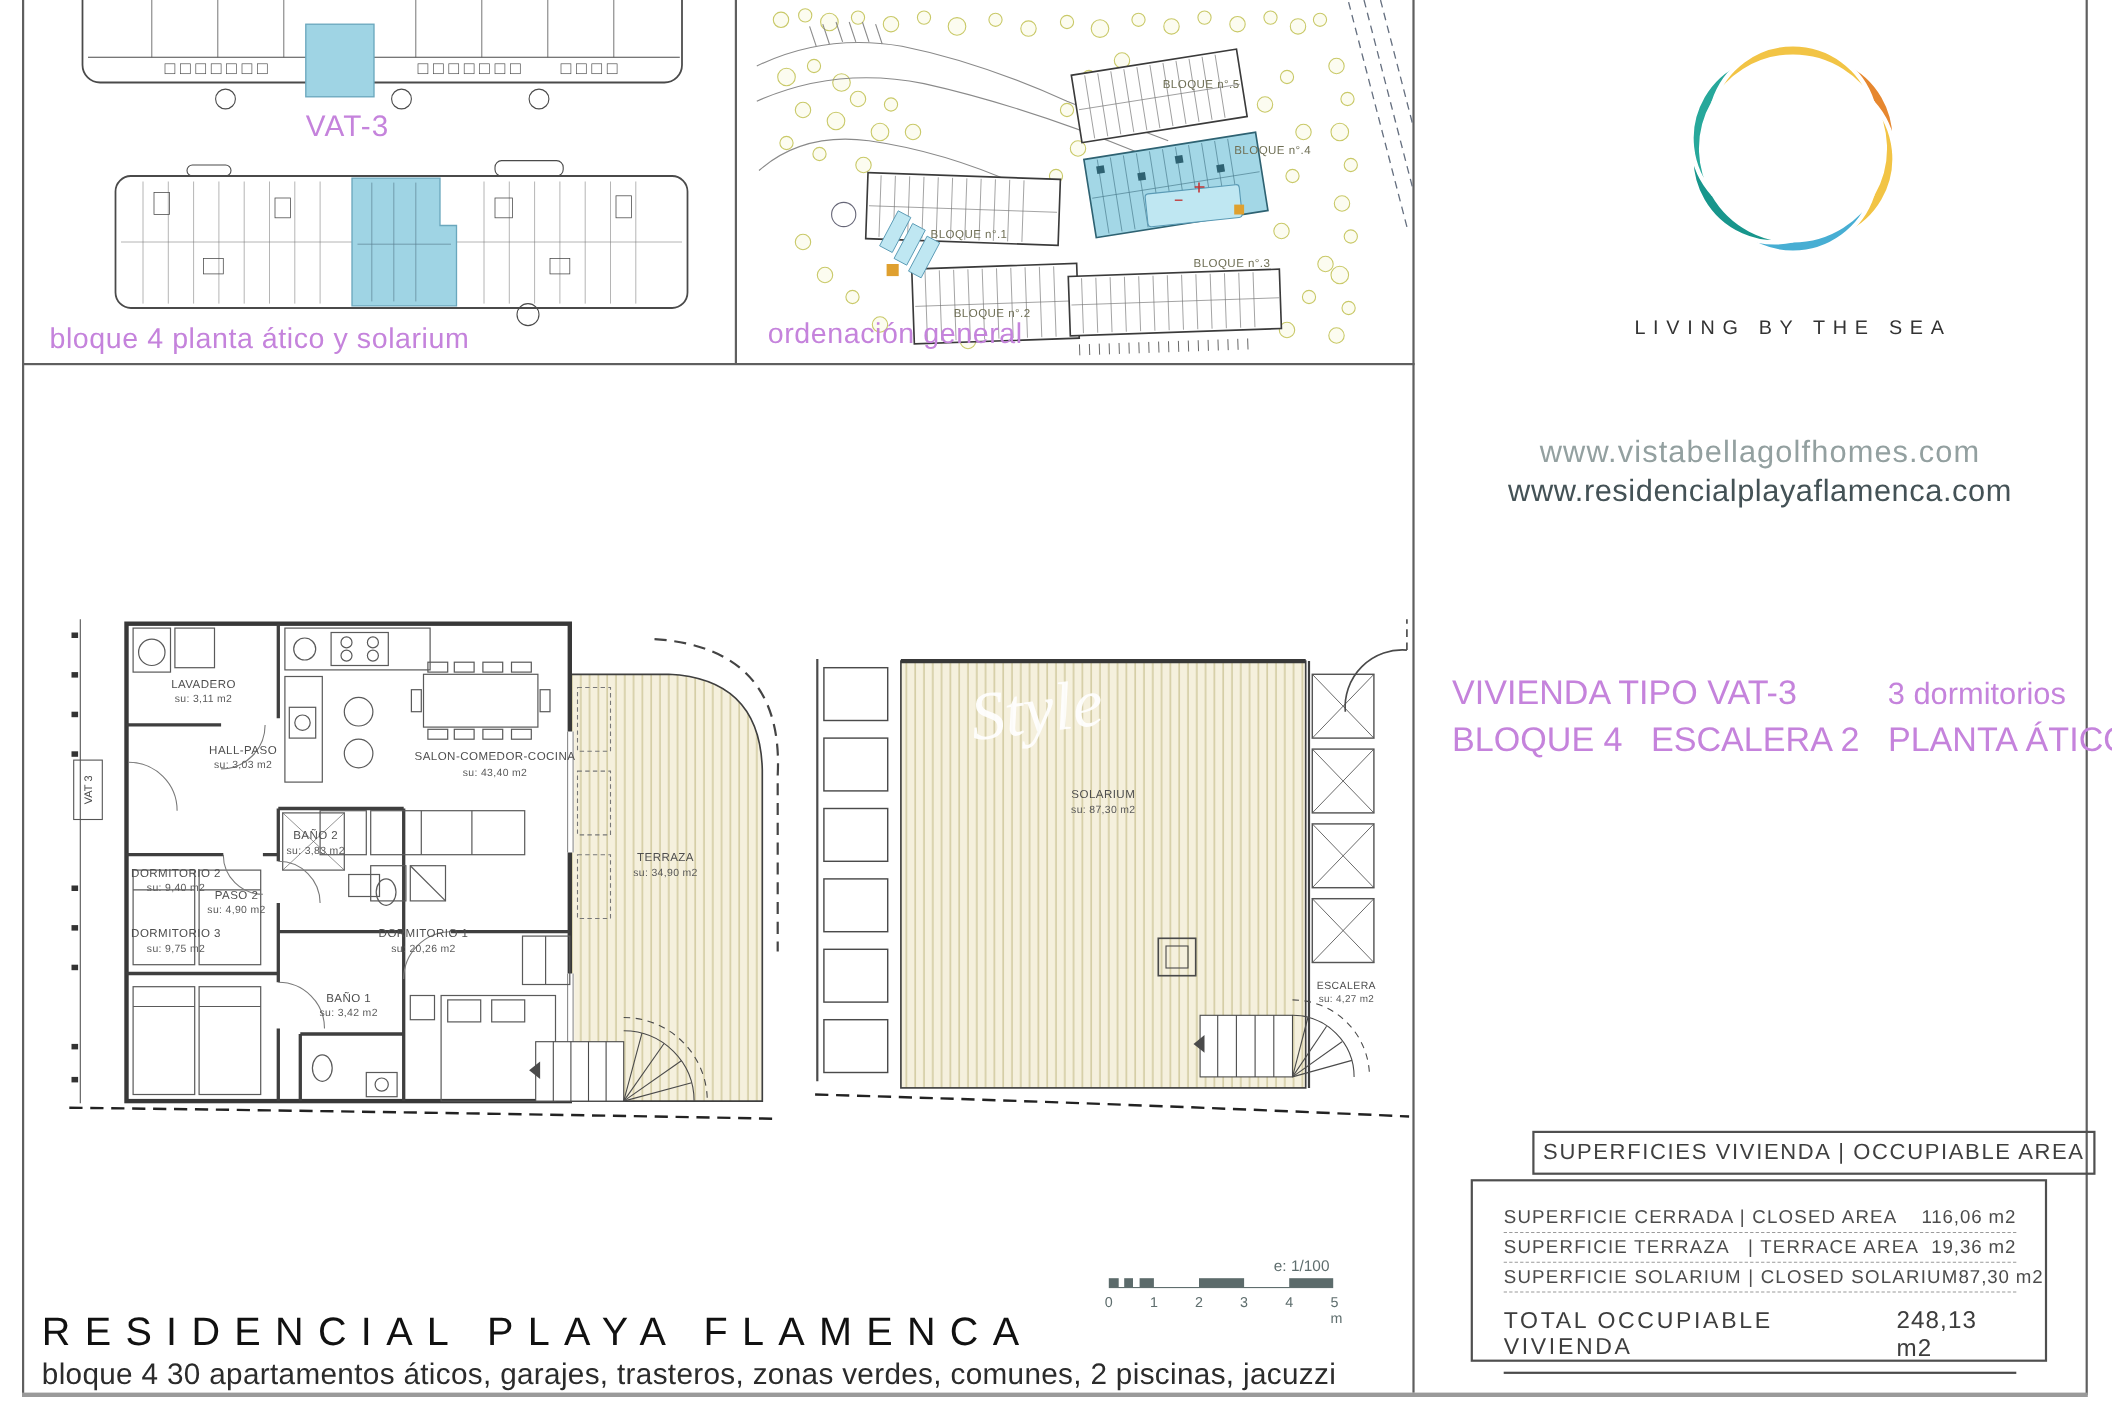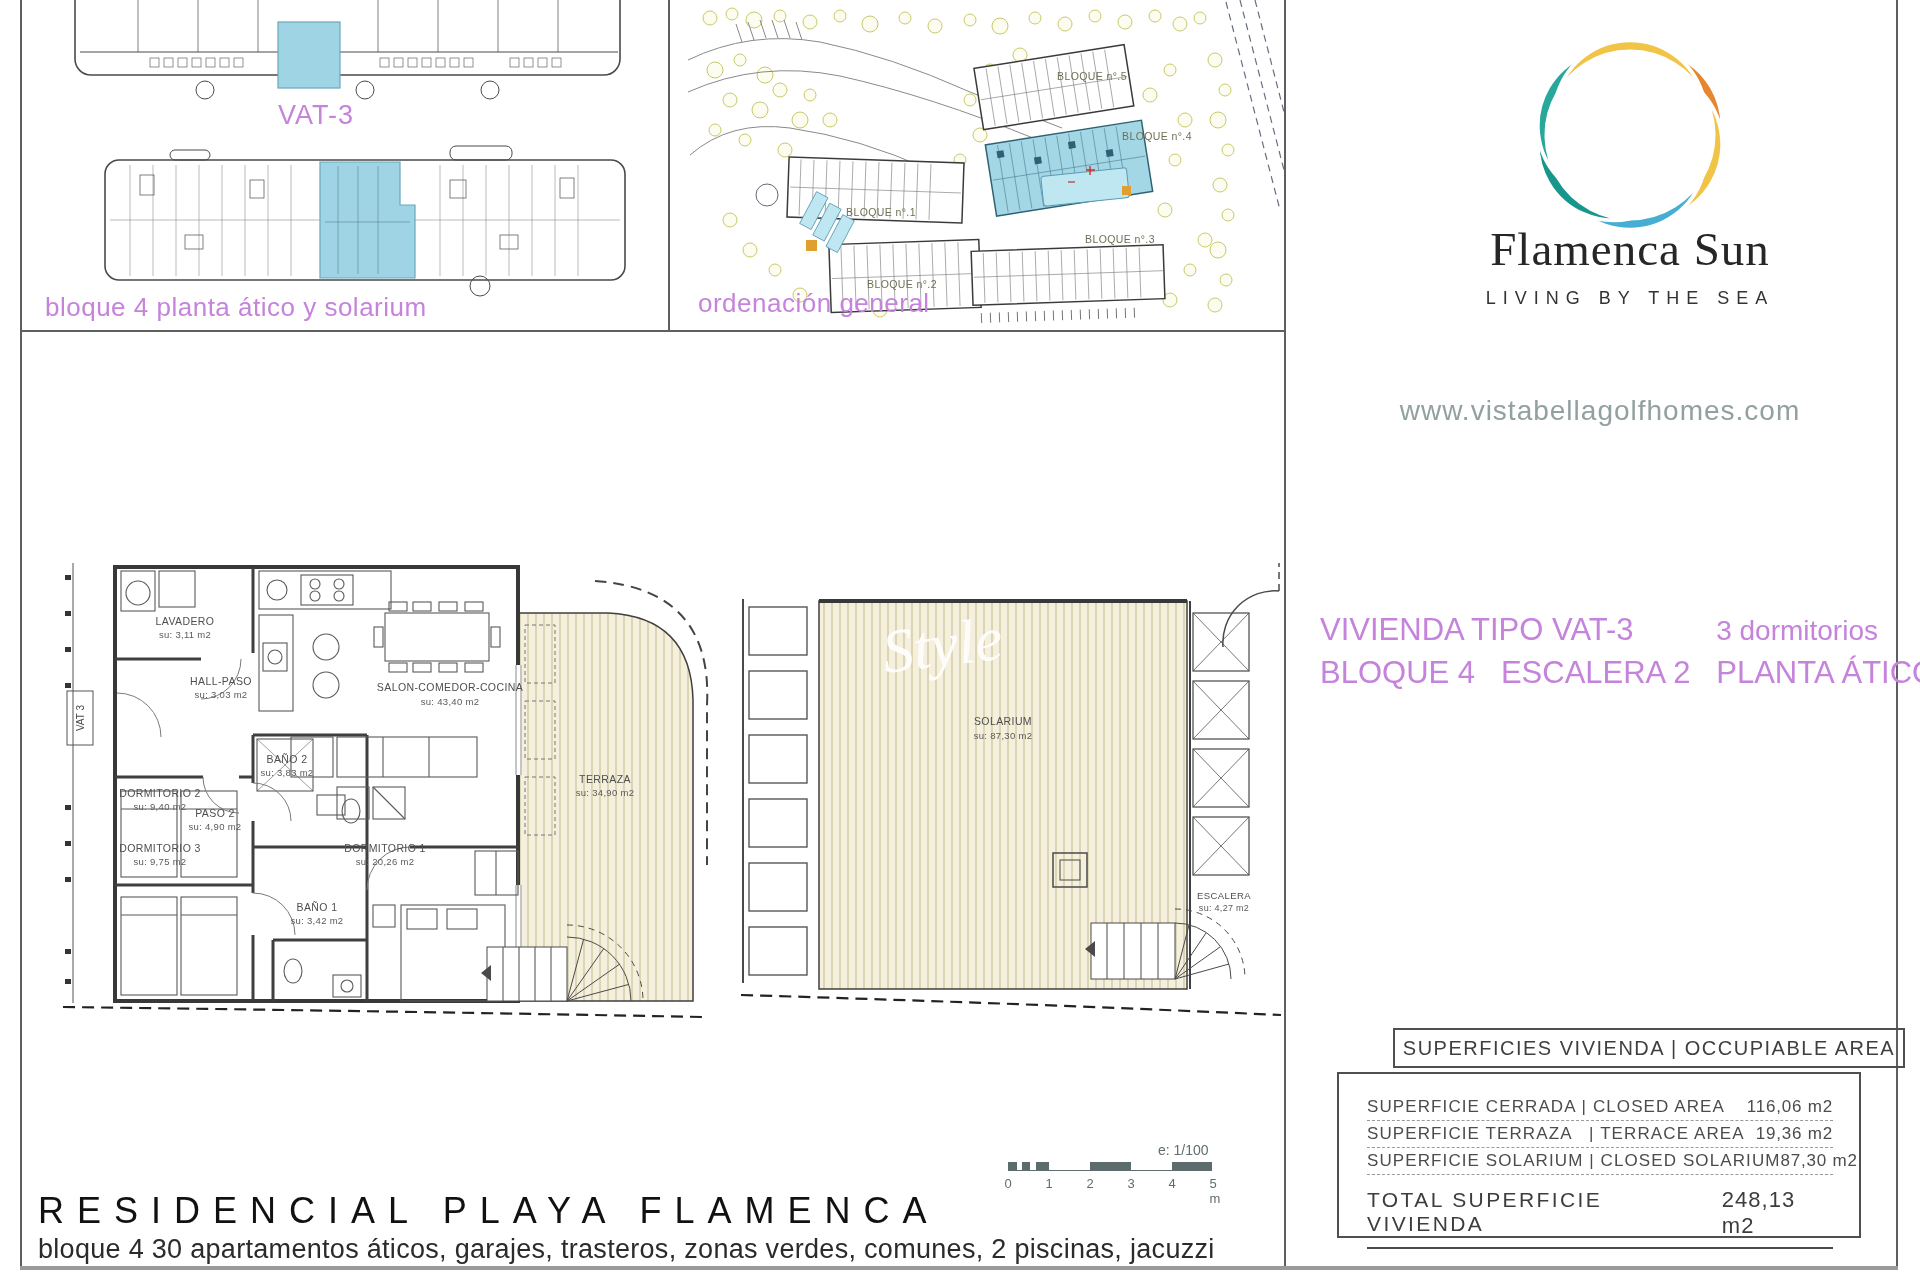--- a/index.html
+++ b/index.html
@@ -352,24 +352,24 @@
     <g stroke="#ffffff" stroke-width="4">
       <path d="M0,-88 A88,88 0 0 1 76.2,44 A80,80 0 0 0 0,-88 Z" fill="#e6872f"></path>
       <path d="M0,-88 A88,88 0 0 1 76.2,44 A80,80 0 0 0 0,-88 Z" fill="#f2c445" transform="rotate(60)"></path>
       <path d="M0,-88 A88,88 0 0 1 76.2,44 A80,80 0 0 0 0,-88 Z" fill="#47aed3" transform="rotate(120)"></path>
       <path d="M0,-88 A88,88 0 0 1 76.2,44 A80,80 0 0 0 0,-88 Z" fill="#18968c" transform="rotate(180)"></path>
       <path d="M0,-88 A88,88 0 0 1 76.2,44 A80,80 0 0 0 0,-88 Z" fill="#27a89b" transform="rotate(240)"></path>
       <path d="M0,-88 A88,88 0 0 1 76.2,44 A80,80 0 0 0 0,-88 Z" fill="#f2c445" transform="rotate(300)"></path>
     </g>
     <circle cx="0" cy="0" r="10" fill="#ffffff"></circle>
   </svg>
-  <div class="abs brand-name" style="left:1430px;top:222px;width:400px;text-align:center;">Flamenca Sun</div>
   <div class="abs brand-tag" style="left:1430px;top:288px;width:400px;text-align:center;">LIVING BY THE SEA</div>
 
   <div class="abs web1" style="left:1320px;top:395px;width:560px;text-align:center;">www.vistabellagolfhomes.com</div>
+  <div class="abs web2" style="left:1320px;top:430px;width:560px;text-align:center;">www.residencialplayaflamenca.com</div>
 
   <div class="abs" style="left:1320px;top:612px;width:558px;">
     <div style="display:flex;align-items:baseline;">
       <span class="unit-line">VIVIENDA TIPO VAT-3</span>
       <span class="bedrooms" style="margin-left:auto;">3 dormitorios</span>
     </div>
     <div class="unit-line2" style="margin-top:7px;">BLOQUE 4   ESCALERA 2   PLANTA ÁTICO</div>
   </div>
 
   <svg class="abs" style="left:55px;top:555px;" width="655" height="465" viewBox="0 0 655 465">
@@ -633,21 +633,21 @@
     </div>
     <div class="tbl-row">
       <span>SUPERFICIE TERRAZA   | TERRACE AREA</span>
       <span class="val">19,36 m2</span>
     </div>
     <div class="tbl-row">
       <span>SUPERFICIE SOLARIUM | CLOSED SOLARIUM</span>
       <span class="val">87,30 m2</span>
     </div>
     <div class="tbl-total">
-      <span class="lab">TOTAL SUPERFICIE VIVIENDA</span>
+      <span class="lab">TOTAL OCCUPIABLE VIVIENDA</span>
       <span class="val">248,13 m2</span>
     </div>
   </div>
 
   <div class="abs footer-title" style="left:38px;top:1190px;">RESIDENCIAL PLAYA FLAMENCA</div>
   <div class="abs footer-sub" style="left:38px;top:1234px;">bloque 4 30 apartamentos áticos, garajes, trasteros, zonas verdes, comunes, 2 piscinas, jacuzzi</div>
 
 </div>
 
 </body></html>

